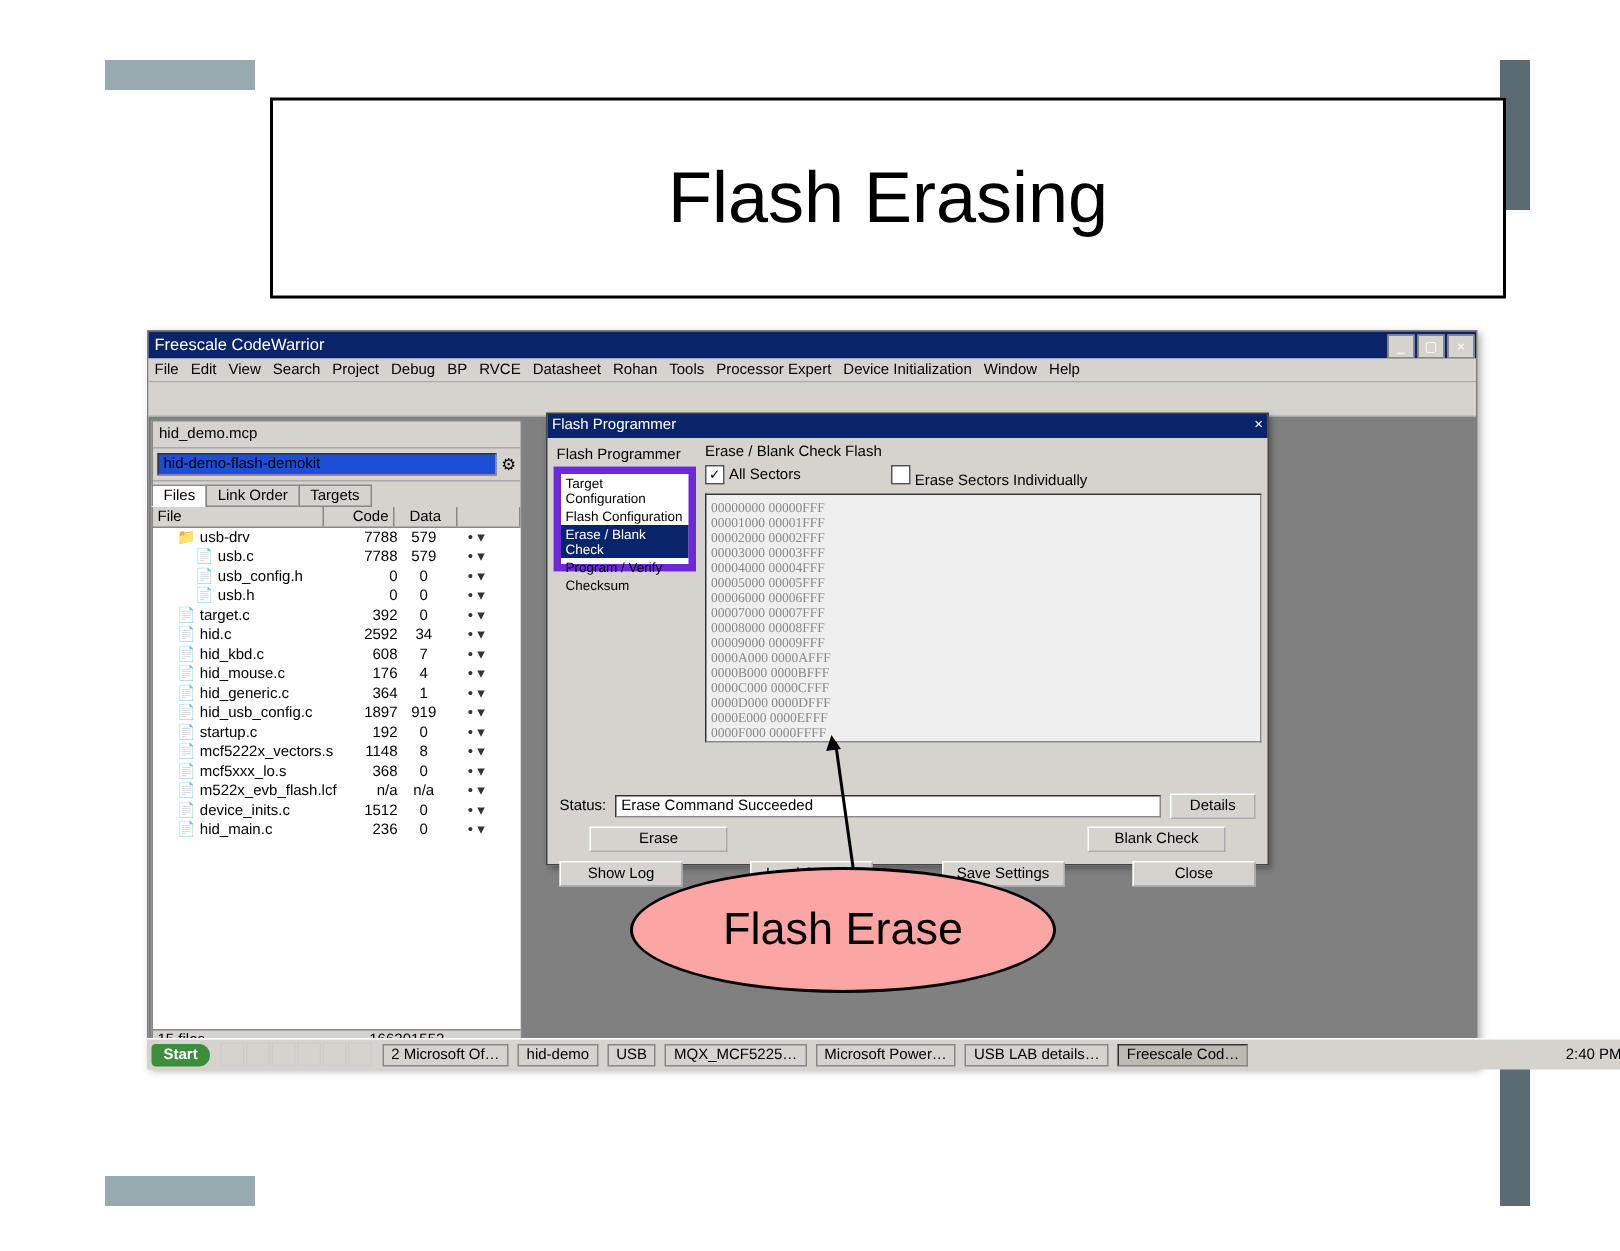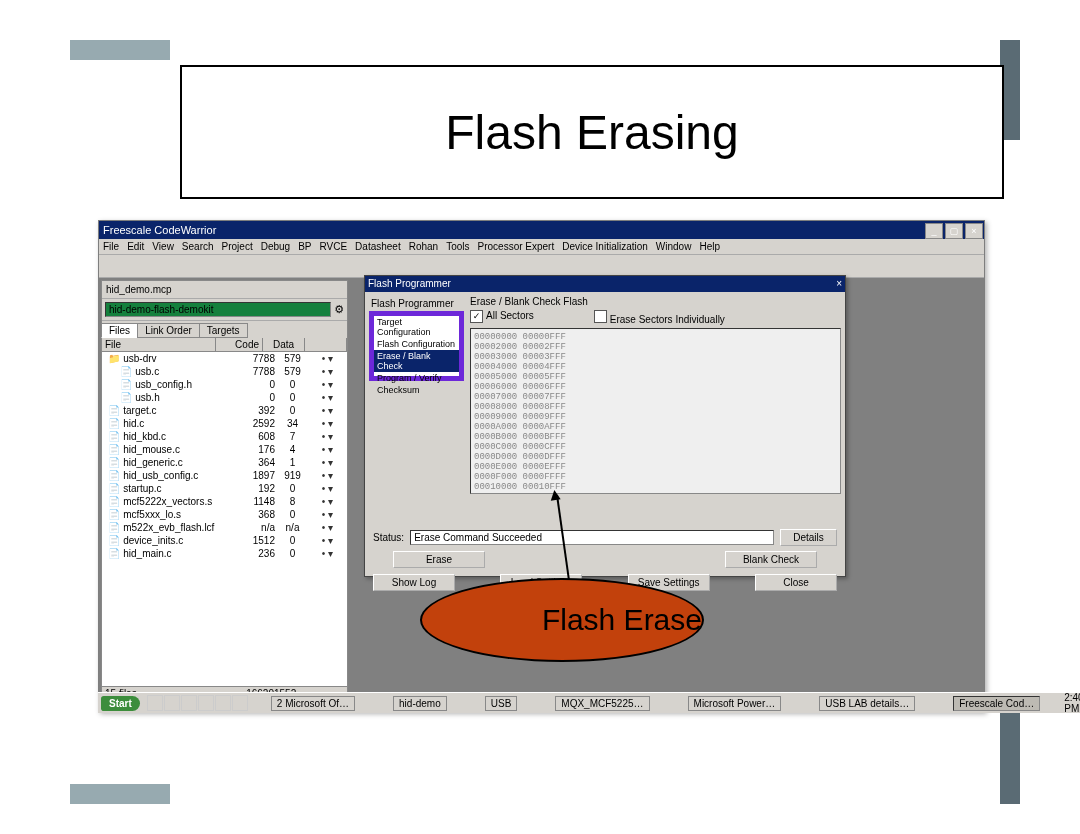--- a/index.html
+++ b/index.html
@@ -14,61 +14,61 @@
 .app-title{background:#0a246a;color:#fff;height:18px;line-height:18px;padding-left:4px;display:flex;justify-content:space-between;font-size:11px}
 .win-ctrls{display:flex}
 .win-ctrls span{width:16px;height:14px;margin:2px 1px;background:#d6d3ce;border:1px solid #888;display:flex;align-items:center;justify-content:center;font-size:9px;text-align:center}
 .menu{background:#d6d3ce;padding:2px 4px;font-size:10px;color:#000;border-bottom:1px solid #aaa}
 .menu span{margin-right:8px}
 .toolbar{background:#d6d3ce;height:22px;border-bottom:1px solid #aaa;display:flex;align-items:center;padding:0 3px;gap:2px}
 .tb-btn{width:18px;height:18px;background:#d6d3ce;border:1px solid #d6d3ce}
 .work{display:flex;height:425px;background:#808080}
 .proj{width:245px;background:#d6d3ce;border:1px solid #888;margin:2px;display:flex;flex-direction:column}
 .proj-top{padding:3px;border-bottom:1px solid #aaa;display:flex;align-items:center;gap:3px}
-.proj-sel{border:1px inset #888;background:#15803d;font-size:10px;padding:1px 3px;flex:1}
+.proj-sel{border:1px inset #888;background:#1d4ed8;font-size:10px;padding:1px 3px;flex:1}
 .proj-tabs{display:flex;font-size:10px;padding-top:2px}
 .proj-tab{border:1px solid #888;padding:1px 7px;background:#d6d3ce;margin-left:-1px}
 .proj-tab.active{background:#fff;border-bottom:1px solid #fff}
 .file-hdr{display:flex;background:#d6d3ce;border-bottom:1px solid #888;font-size:10px}
 .file-hdr span{border-right:1px solid #888;padding:1px 3px;text-align:center}
 .col-f{flex:1;text-align:left!important}
 .col-c{width:40px;text-align:right!important}
 .col-d{width:35px;text-align:left}
 .file-list{flex:1;background:#fff;font-size:10px;overflow:auto}
-.file-row{display:flex;padding:0 2px;line-height:13px}
+.file-row{display:flex;padding:0 12px;line-height:13px}
 .fr-name{flex:1;white-space:nowrap;overflow:hidden}
 .fr-code{width:40px;text-align:right}
 .fr-data{width:35px;text-align:center}
 .fr-extra{width:35px;text-align:center;color:#333}
 .file-foot{border-top:1px solid #888;background:#d6d3ce;font-size:10px;display:flex;padding:1px 3px}
 .flash-win{position:absolute;left:364px;top:275px;width:480px;height:300px;background:#d6d3ce;border:1px solid #444;box-shadow:2px 2px 4px rgba(0,0,0,.3)}
 .flash-title{background:#0a246a;color:#fff;height:16px;line-height:16px;padding:0 3px;font-size:10px;display:flex;justify-content:space-between}
 .flash-body{display:flex;padding:4px;height:224px}
 .flash-nav{width:95px}
 .flash-nav-hdr{font-size:10px;padding:2px}
 .flash-nav-list{border:5px solid #6d28d9;background:#fff;font-size:9px;height:60px}
 .flash-nav-list div{padding:1px 3px}
 .flash-nav-list .sel{background:#0a246a;color:#fff}
 .flash-main{flex:1;margin-left:6px}
 .flash-grp-t{font-size:10px}
 .flash-chk-row{display:flex;gap:60px;margin:3px 0;font-size:10px}
-.sector-list{border:1px inset #888;background:#efefef;color:#888;font-size:9px;line-height:10px;padding:3px;height:158px;overflow:hidden;font-family:Liberation Mono, monospace}
+.sector-list{border:1px inset #888;background:#efefef;color:#888;font-size:9px;line-height:10px;padding:3px;height:158px;overflow:hidden;font-family:Liberation Serif, serif}
 .status-row{display:flex;align-items:center;margin:5px 8px;font-size:10px}
 .status-row input{flex:1;margin:0 6px;border:1px inset #888;font-size:10px;padding:1px 3px}
 .btn{border:1px outset #fff;background:#d6d3ce;font-size:10px;padding:2px 0;text-align:center;cursor:default}
 .btn-row{display:flex;justify-content:space-between;margin:3px 28px}
 .btn-row .btn{width:90px}
 .btn-row2{display:flex;justify-content:space-between;margin:6px 8px 4px 8px}
 .btn-row2 .btn{width:80px}
 .taskbar{position:absolute;left:98px;top:692px;width:988px;height:20px;background:#d6d3ce;border-top:1px solid #fff;display:flex;align-items:center;font-size:10px}
 .start{background:#3c8d3c;color:#fff;font-weight:700;padding:2px 8px;border-radius:3px 8px 8px 3px;margin:1px 3px}
-.task{border:1px solid #888;padding:1px 5px;margin:0 19px;background:#d6d3ce;white-space:nowrap;overflow:hidden;max-width:90px;text-overflow:ellipsis}
+.task{border:1px solid #888;padding:1px 5px;margin:0 3px;background:#d6d3ce;white-space:nowrap;overflow:hidden;max-width:90px;text-overflow:ellipsis}
 .task.active{background:#bdbab3;border:1px inset #888}
 .tray{margin-left:auto;padding:0 5px}
-.callout{position:absolute;left:420px;top:578px;width:280px;height:80px;border-radius:50%;background:#c2410c;border:2px solid #000;display:flex;align-items:center;justify-content:flex-end;font-size:30px;font-family:Arial}
+.callout{position:absolute;left:420px;top:578px;width:280px;height:80px;border-radius:50%;background:#fca5a5;border:2px solid #000;display:flex;align-items:center;justify-content:center;font-size:30px;font-family:Arial}
 .callout-line{position:absolute;left:556px;top:495px;width:2px;height:85px;background:#000;transform:rotate(-8deg);transform-origin:top}
 .callout-arrow{position:absolute;left:550px;top:490px;border-left:5px solid transparent;border-right:5px solid transparent;border-bottom:10px solid #000;transform:rotate(-8deg)}
 .chk{width:11px;height:11px;border:1px solid #555;background:#fff;display:inline-flex;align-items:center;justify-content:center;font-size:9px;line-height:9px;margin-right:3px}
 .ql{display:flex;gap:1px;margin:0 4px}
 .ql span{width:14px;height:14px;border:1px solid #ccc}
 </style>
 </head>
 <body>
 
 <div class="slide">
@@ -262,20 +262,21 @@
           </div>
       </div>
       <div class="flash-main">
         <div class="flash-grp-t">Erase / Blank Check Flash</div>
         <div class="flash-chk-row">
           <label><span class="chk">✓</span><span>All Sectors</span></label>
           <label><span class="chk"></span><span>Erase Sectors Individually</span></label>
         </div>
         <div class="sector-list" id="sector-list">
             <div>00000000  00000FFF</div>
+            <div>00001000  00001FFF</div>
             <div>00002000  00002FFF</div>
             <div>00003000  00003FFF</div>
             <div>00004000  00004FFF</div>
             <div>00005000  00005FFF</div>
             <div>00006000  00006FFF</div>
             <div>00007000  00007FFF</div>
             <div>00008000  00008FFF</div>
             <div>00009000  00009FFF</div>
             <div>0000A000  0000AFFF</div>
             <div>0000B000  0000BFFF</div>

